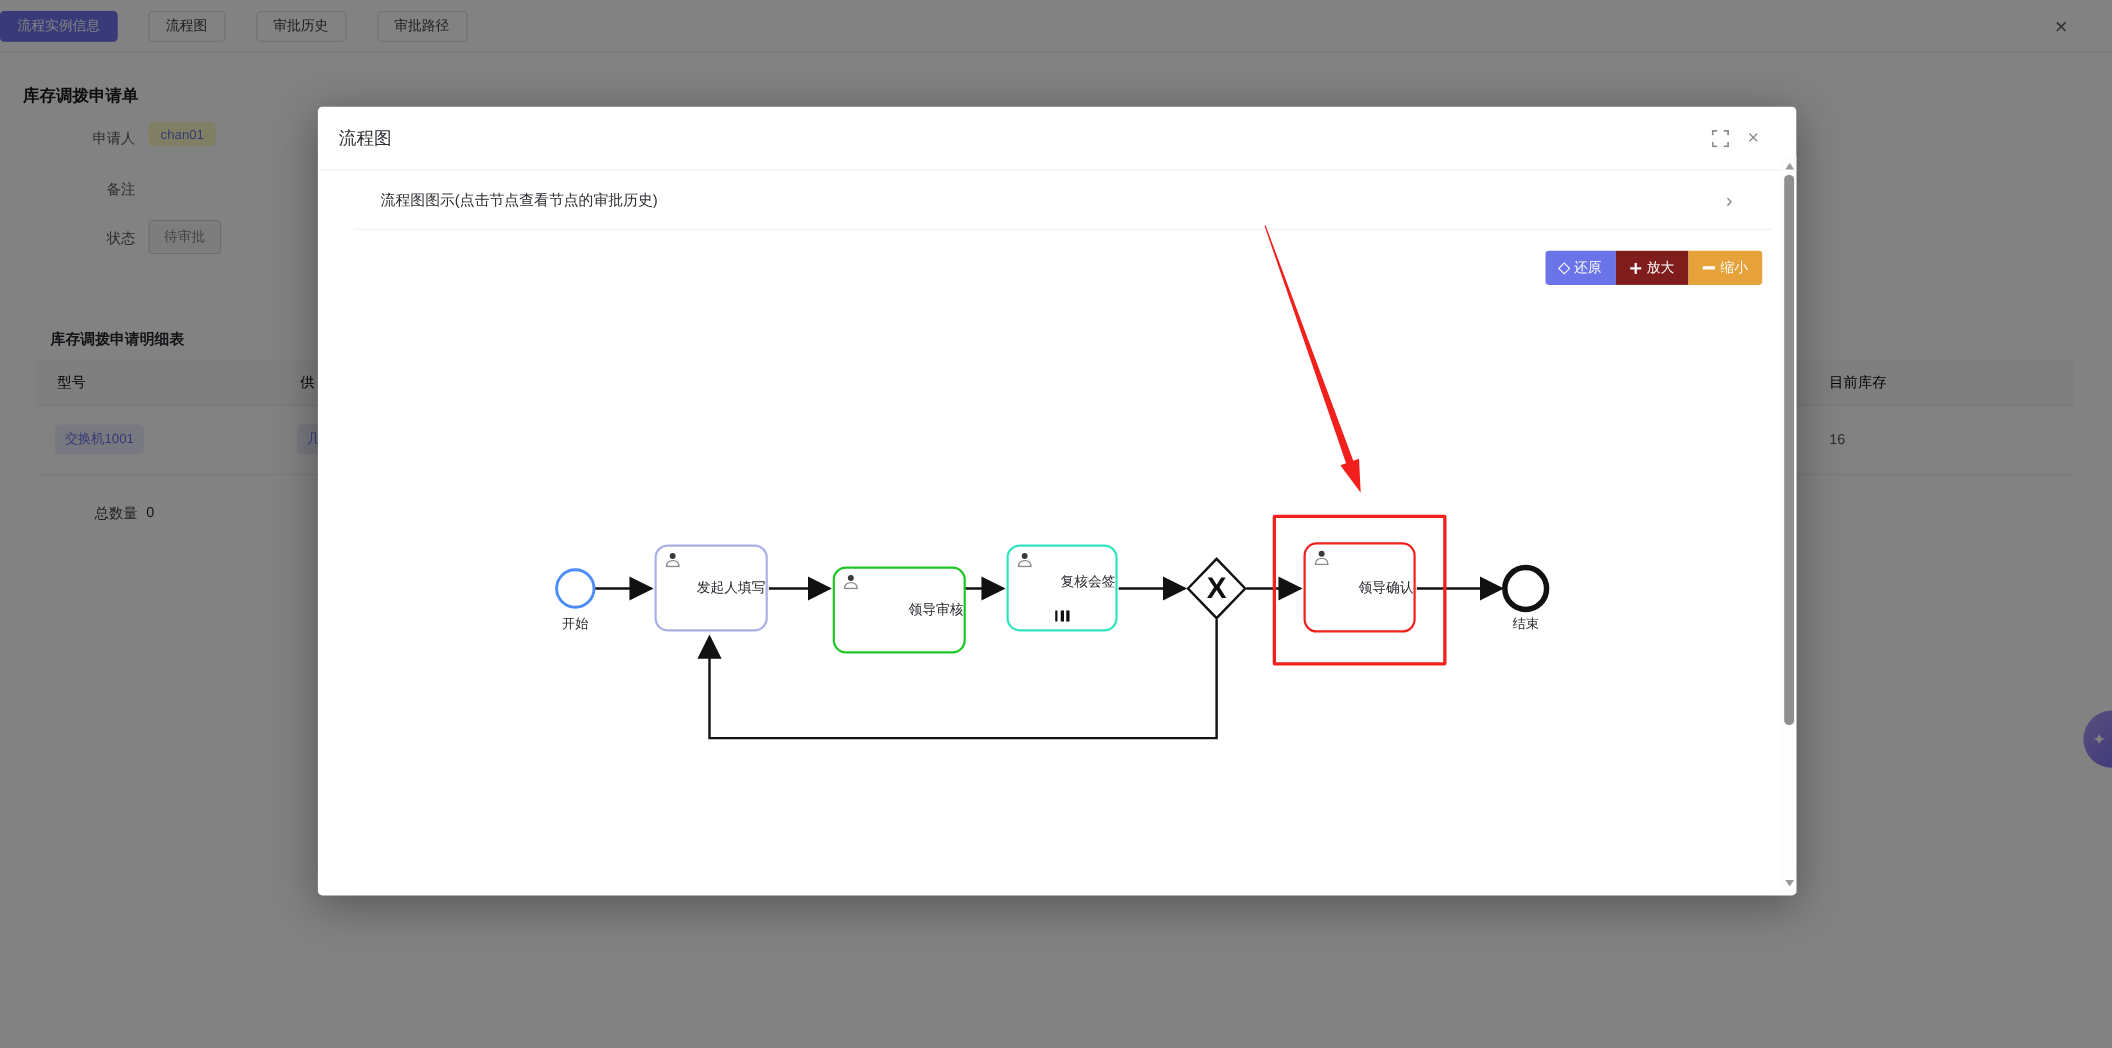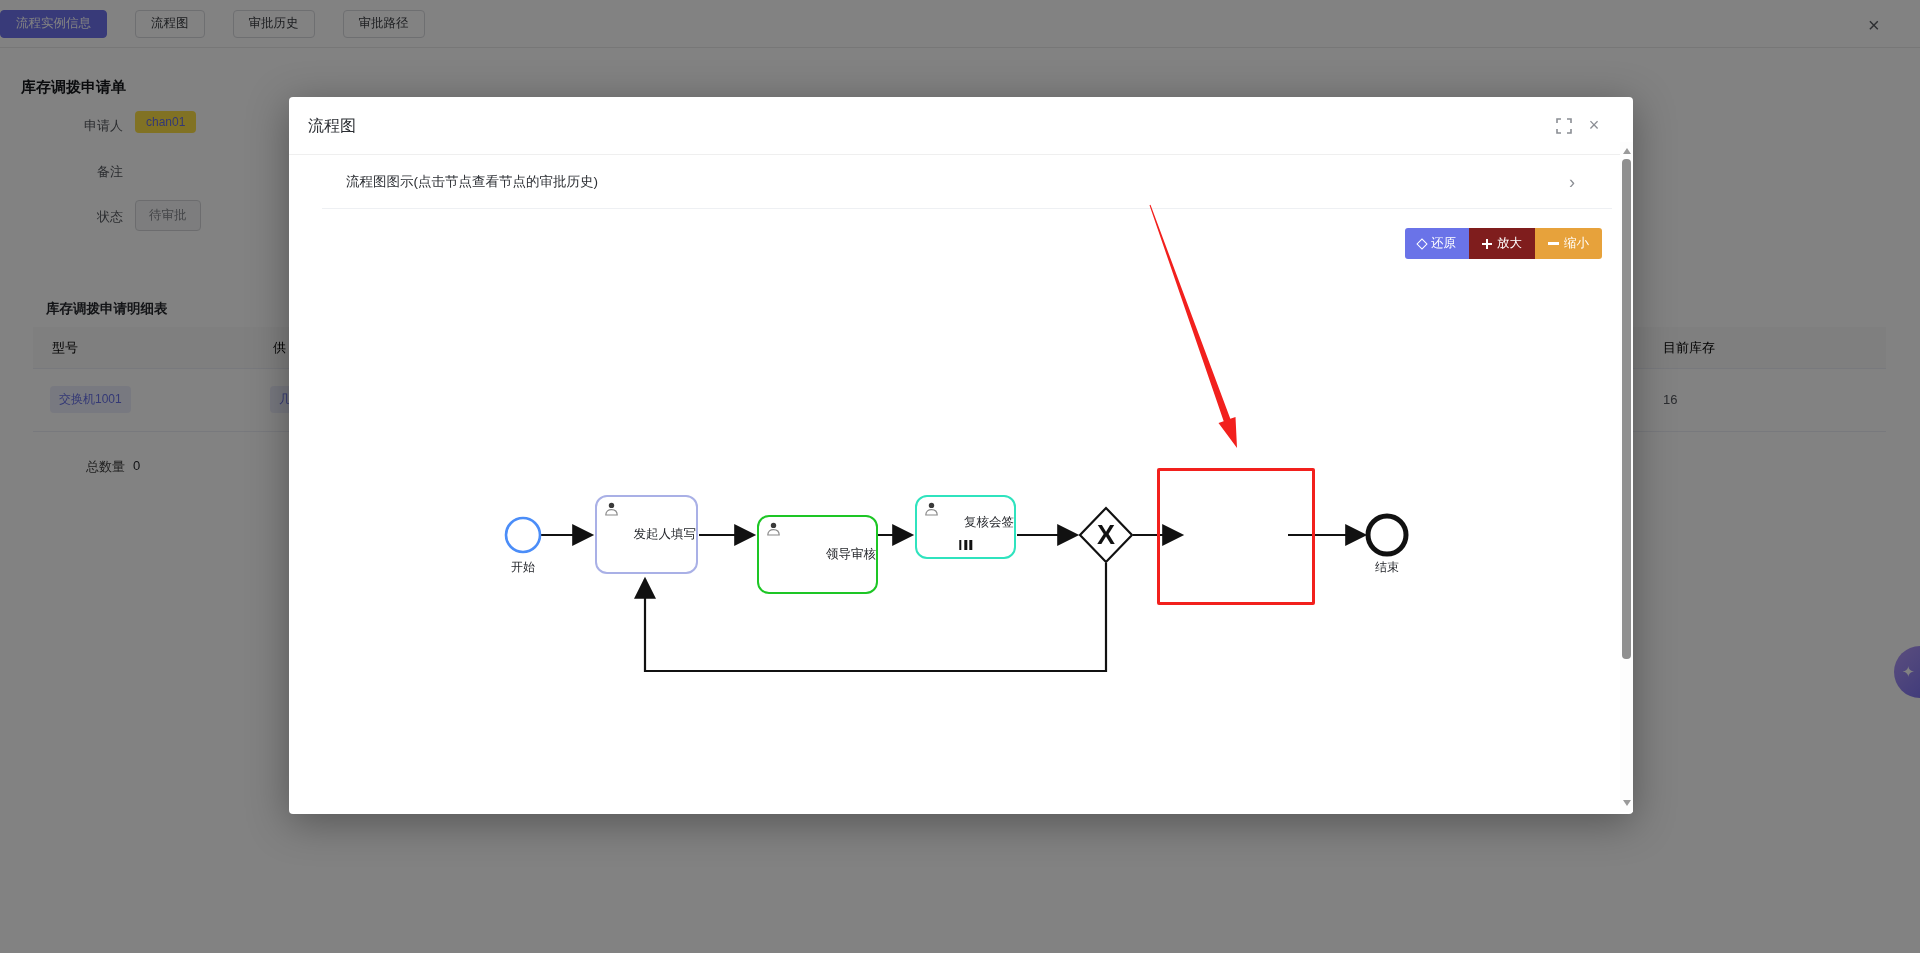--- a/index.html
+++ b/index.html
@@ -10,21 +10,21 @@
   
   .tabbar { position:absolute; top:0; left:0; right:0; height:48px; background:#fff;
     border-bottom:1px solid #e9e9e9; display:flex; align-items:center; gap:28px; z-index:1; }
   .tab { height:28px; padding:0 15px; display:inline-flex; align-items:center; font-size:12.5px;
     border-radius:4px; border:1px solid #d8dade; color:#3a3d42; background:#fff; cursor:pointer; }
   .tab.active { background:#6e72ee; border-color:#6e72ee; color:#fff; }
   .page-close { position:absolute; top:14px; left:1868px; font-size:20px; color:#5a5d63; z-index:1; cursor:pointer; }
 
   .page-title { position:absolute; top:78px; left:21px; font-size:15px; font-weight:bold; color:#17191d; z-index:1; }
   .field-label { position:absolute; left:21px; width:102px; text-align:right; font-size:13px; color:#55585e; z-index:1; }
-  .badge-link { position:absolute; left:135px; background:#fde047; color:#6770e6; font-size:12px;
+  .badge-link { position:absolute; left:135px; background:#fef9c3; color:#6770e6; font-size:12px;
     padding:4px 11px; border-radius:4px; z-index:1; }
   .badge-plain { position:absolute; left:135px; background:#f6f6f7; color:#83868c; font-size:12.5px;
     padding:6px 13px; border-radius:4px; border:1px solid #d4d5d8; z-index:1; }
 
   .section-title { position:absolute; top:272px; left:46px; font-size:13.5px; font-weight:bold; color:#26282d; z-index:1;margin-top:28px; }
   .dtable { position:absolute; top:327px; left:33px; width:1853px; z-index:1; font-size:13px; }
   .dtable .thead { position:relative; height:42px; background:#fafafa; border-bottom:1px solid #ebeef5; }
   .dtable .trow  { position:relative; height:63px; background:#fff; border-bottom:1px solid #ebeef5; }
   .hcell { position:absolute; top:12px; color:#000000; }
   .ccell { position:absolute; top:23px; color:#55585e; }
@@ -211,39 +211,48 @@
       <div class="task" style="left:468px; top:418px; width:121px; height:79px; border:2.5px solid #1dc625;">
         <span class="person">
           <svg width="15" height="14" viewBox="0 0 15 14">
             <circle cx="7.5" cy="3.4" r="2.7" fill="#3a3a3a"></circle>
             <path d="M1.8,13 C1.8,9.2 4.4,7.6 7.5,7.6 C10.6,7.6 13.2,9.2 13.2,13 Z" fill="#fff" stroke="#8a8a8a" stroke-width="1.2"></path>
           </svg>
         </span>
         <span>领导审核</span>
       </div>
 
-      <div class="task" style="left:626px; top:398px; width:101px; height:64px; border:2.5px solid #2fe3be;">
+      <div class="task" style="left:626px; top:398px; width:101px; height:79px; border:2.5px solid #2fe3be;">
         <span class="person">
           <svg width="15" height="14" viewBox="0 0 15 14">
             <circle cx="7.5" cy="3.4" r="2.7" fill="#3a3a3a"></circle>
             <path d="M1.8,13 C1.8,9.2 4.4,7.6 7.5,7.6 C10.6,7.6 13.2,9.2 13.2,13 Z" fill="#fff" stroke="#8a8a8a" stroke-width="1.2"></path>
           </svg>
         </span>
         <span style="margin-bottom:10px;">复核会签</span>
         <span class="mi-marker">
             <i></i>
             <i></i>
             <i></i>
           </span>
       </div>
 
       <div class="gw-x">X</div>
 
       <div class="hl-box"></div>
 
+      <div class="task" style="left:896px; top:396px; width:102px; height:82px; border:2.5px solid #f2201d;">
+        <span class="person">
+          <svg width="15" height="14" viewBox="0 0 15 14">
+            <circle cx="7.5" cy="3.4" r="2.7" fill="#3a3a3a"></circle>
+            <path d="M1.8,13 C1.8,9.2 4.4,7.6 7.5,7.6 C10.6,7.6 13.2,9.2 13.2,13 Z" fill="#fff" stroke="#8a8a8a" stroke-width="1.2"></path>
+          </svg>
+        </span>
+        <span>领导确认</span>
+      </div>
     </div>
 
     <div class="m-scrollbar">
       <div class="sb-arrow sb-up"></div>
       <div class="sb-thumb"></div>
       <div class="sb-arrow sb-down"></div>
     </div>
   </div>
 
 </div>

